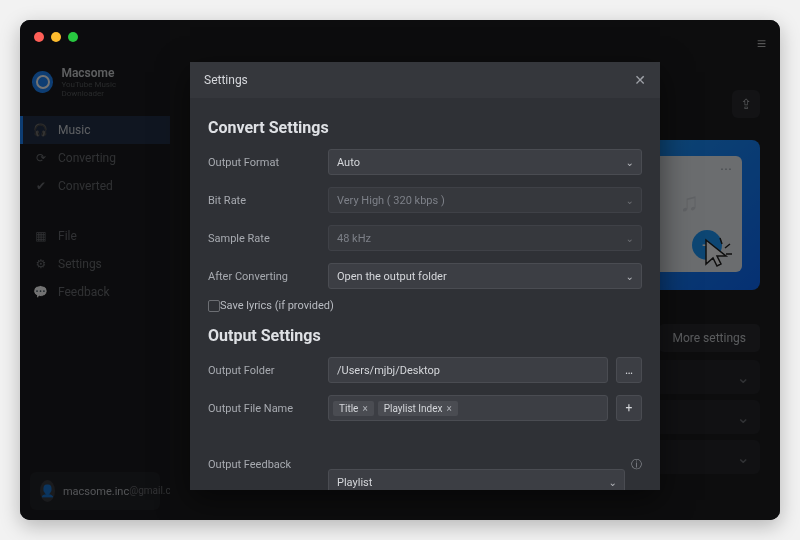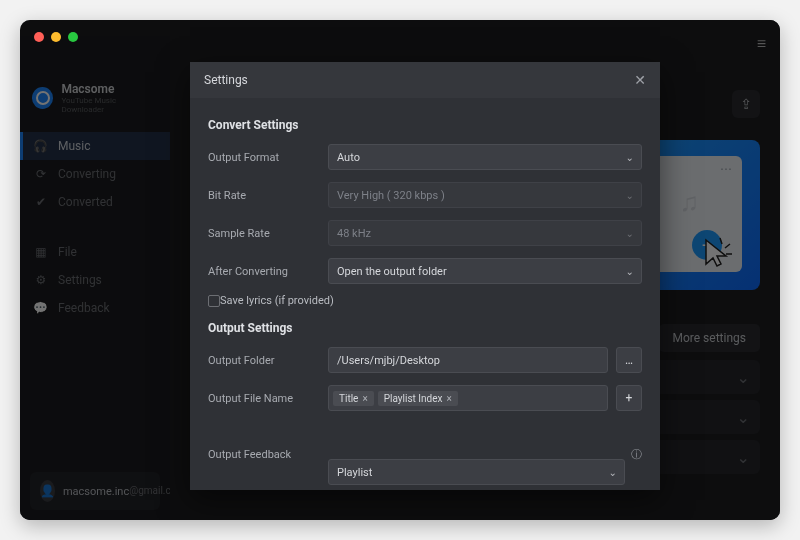--- a/index.html
+++ b/index.html
@@ -6,21 +6,21 @@
   body { background: #f2f2f2; display: flex; align-items: center; justify-content: center; height: 540px; width: 800px; }
   .window { width: 760px; height: 500px; background: #1d1e21; border-radius: 10px; position: relative; overflow: hidden; box-shadow: 0 6px 20px rgba(0,0,0,0.25); }
   
   .traffic { position: absolute; top: 12px; left: 14px; display: flex; gap: 7px; z-index: 2; }
   .tl { width: 10px; height: 10px; border-radius: 50%; }
   .tl.red { background: #ff5f57; }
   .tl.yel { background: #febc2e; }
   .tl.grn { background: #28c840; }
   .hamburger { position:absolute; top:14px; right:14px; color:#555; font-size:16px; z-index:2; cursor:pointer;}
   
-  .sidebar { position: absolute; left: 0; top: 16px; bottom: 0; width: 150px; background: #1b1c1f; padding-top: 40px; }
+  .sidebar { position: absolute; left: 0; top: 0; bottom: 0; width: 150px; background: #1b1c1f; padding-top: 40px; }
   .brand { display:flex; gap:8px; align-items:center; padding: 6px 12px 18px 12px;}
   .brand-logo { width:22px; height:22px; border-radius:50%; background:#1e88ff; display:flex; align-items:center;justify-content:center; }
   .brand-logo::after{content:"";width:10px;height:10px;border:2px solid #fff;border-radius:50%;}
   .brand-text { display:flex; flex-direction:column; }
   .brand-name { color:#d0d2d6; font-size:12px; font-weight:600;}
   .brand-sub { color:#5a5c60; font-size:8px; }
   .nav-item { display:flex; align-items:center; gap:10px; padding:7px 14px; color:#6c6e73; font-size:12px; cursor:pointer;}
   .nav-item.active { background:#25324a; color:#cfd3d9; border-left:3px solid #1e88ff; padding-left:11px;}
   .nav-icon { width:14px; display:inline-flex; justify-content:center; font-size:12px; }
   .nav-gap { height:22px; }
@@ -43,21 +43,21 @@
   .panel-row{ position:absolute; left:20px; right:20px; height:34px; background:#26272b; border-radius:6px; display:flex; align-items:center; justify-content:flex-end; padding-right:10px; color:#6c6e73;}
   .pr1{ top:340px;} .pr2{ top:380px;} .pr3{ top:420px;}
   
   .scrim { position:absolute; inset:0; background:rgba(0,0,0,0.55); }
   
   .modal { position:absolute; left:170px; top:42px; width:470px; bottom:30px; background:#2f3136; box-shadow: 0 10px 30px rgba(0,0,0,0.5); display:flex; flex-direction:column; }
   .modal-header{ display:flex; align-items:center; justify-content:space-between; padding:10px 14px; background:#35373c;}
   .modal-title{ color:#d5d7db; font-size:12px;}
   .close-x { color:#9ea1a7; font-size:14px; cursor:pointer; }
   .modal-body{ padding:14px 18px 18px 18px; overflow:auto; flex:1;}
-  .section-title{ color:#dfe1e5; font-size:12px; font-weight:700; margin:6px 0 12px 0;}
+  .section-title{ color:#dfe1e5; font-size:16px; font-weight:700; margin:6px 0 12px 0;}
   .row{ display:flex; align-items:center; margin-bottom:12px; }
   .row-label{ width:120px; color:#a7aab0; font-size:11px;}
   .field{ flex:1; position:relative;}
   .select,.input{ width:100%; height:26px; background:#3c3e44; border:1px solid #4a4c52; border-radius:3px; color:#d5d7db; font-size:11px; padding:0 26px 0 8px; display:flex; align-items:center;}
   .select.dis,.input.dis{ color:#7d8088; background:#36383d; border-color:#3f4147; cursor:not-allowed;}
   .chev{ position:absolute; right:8px; top:50%; transform:translateY(-50%); color:#b6b8bd; font-size:10px; pointer-events:none;}
   .chev.dis{ color:#6c6e73;}
   .checkbox-row{ display:flex; align-items:center; margin: -2px 0 14px 0;}
   .chk{ width:12px;height:12px;border:1px solid #6c6e73;border-radius:2px;}
   .chk-label{ color:#b9bcc2; font-size:11px;}

